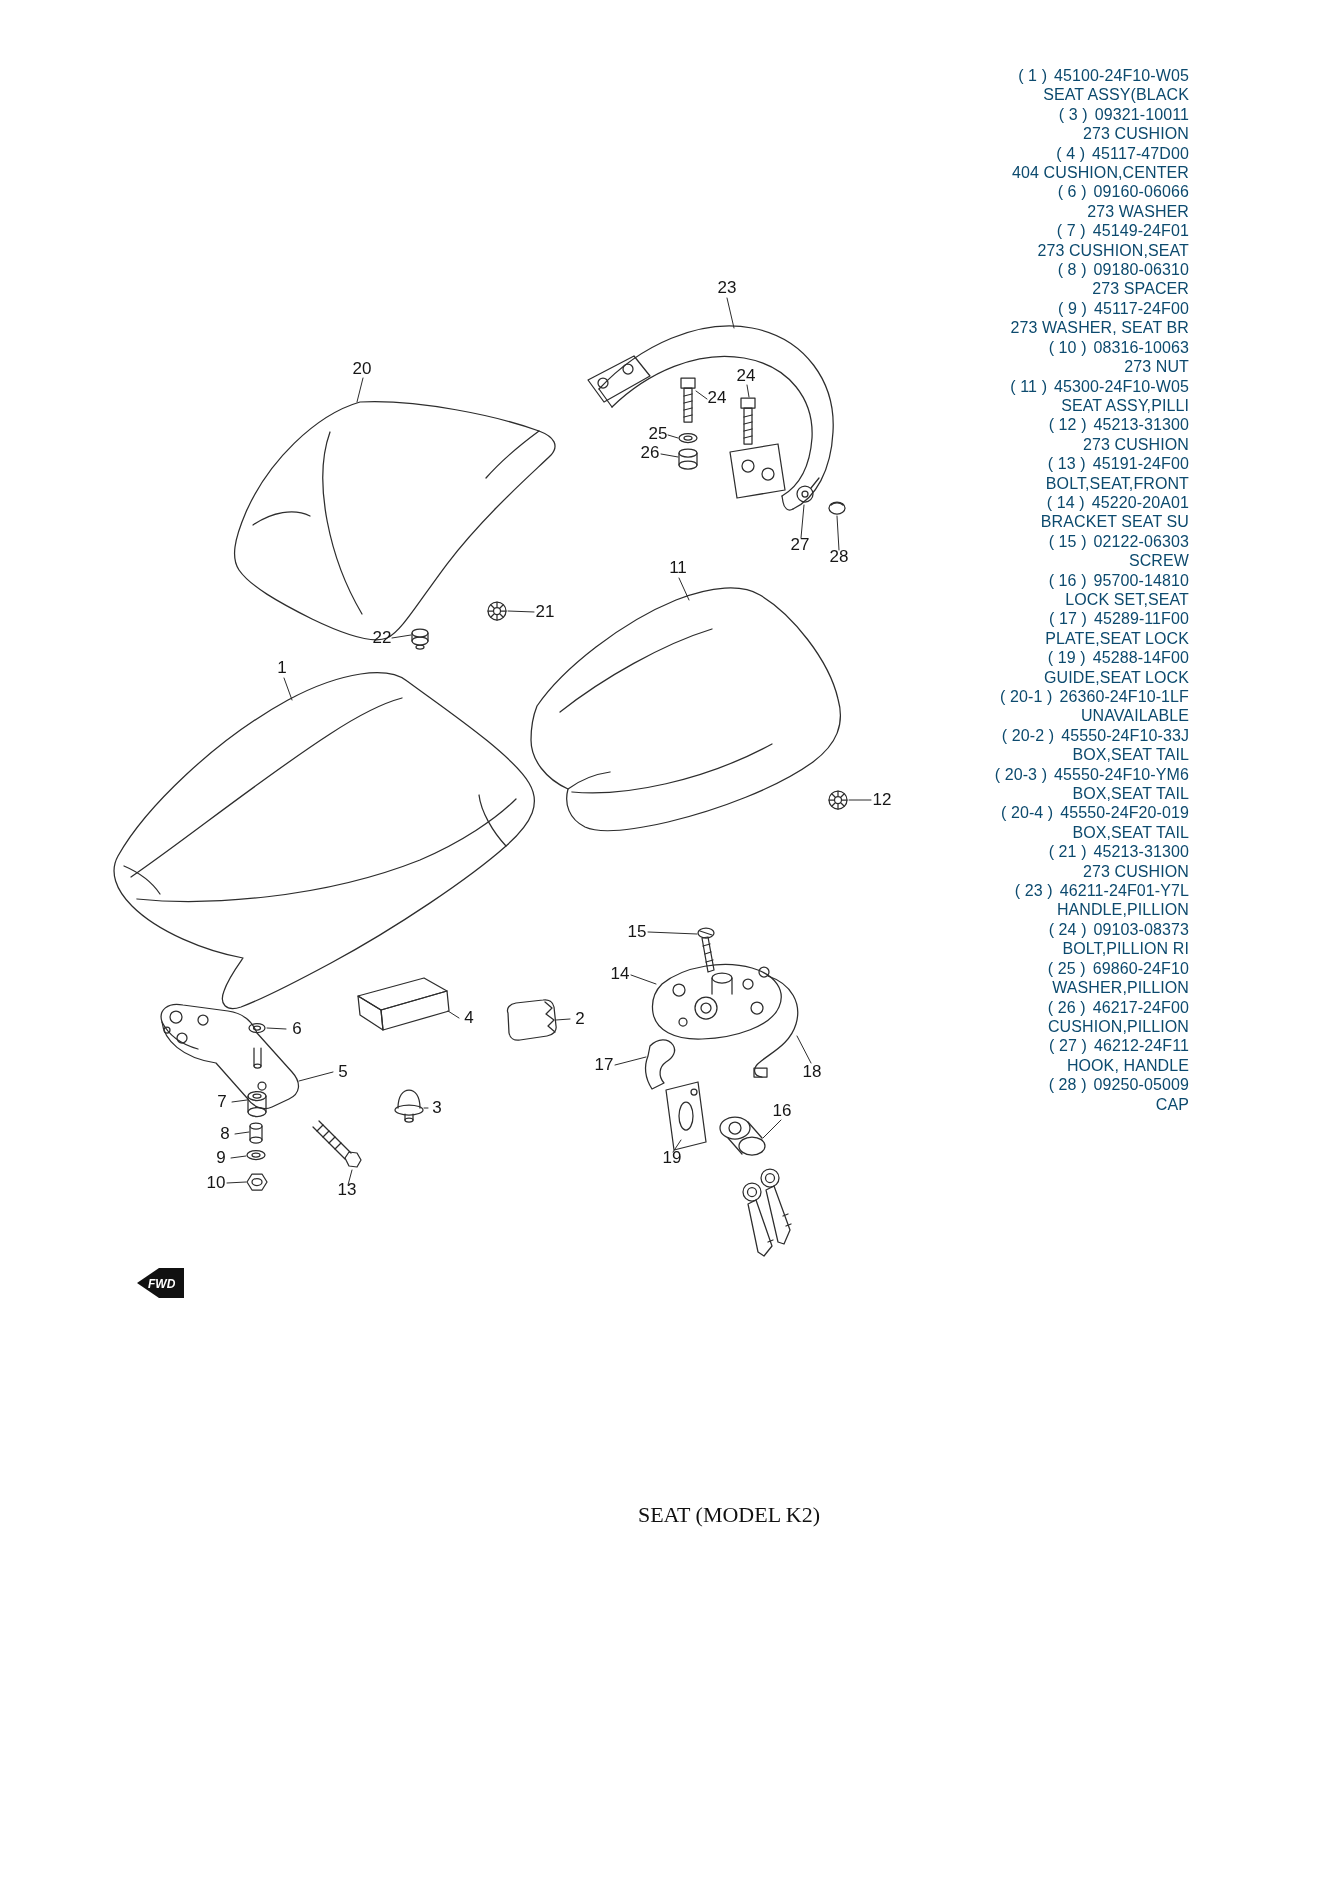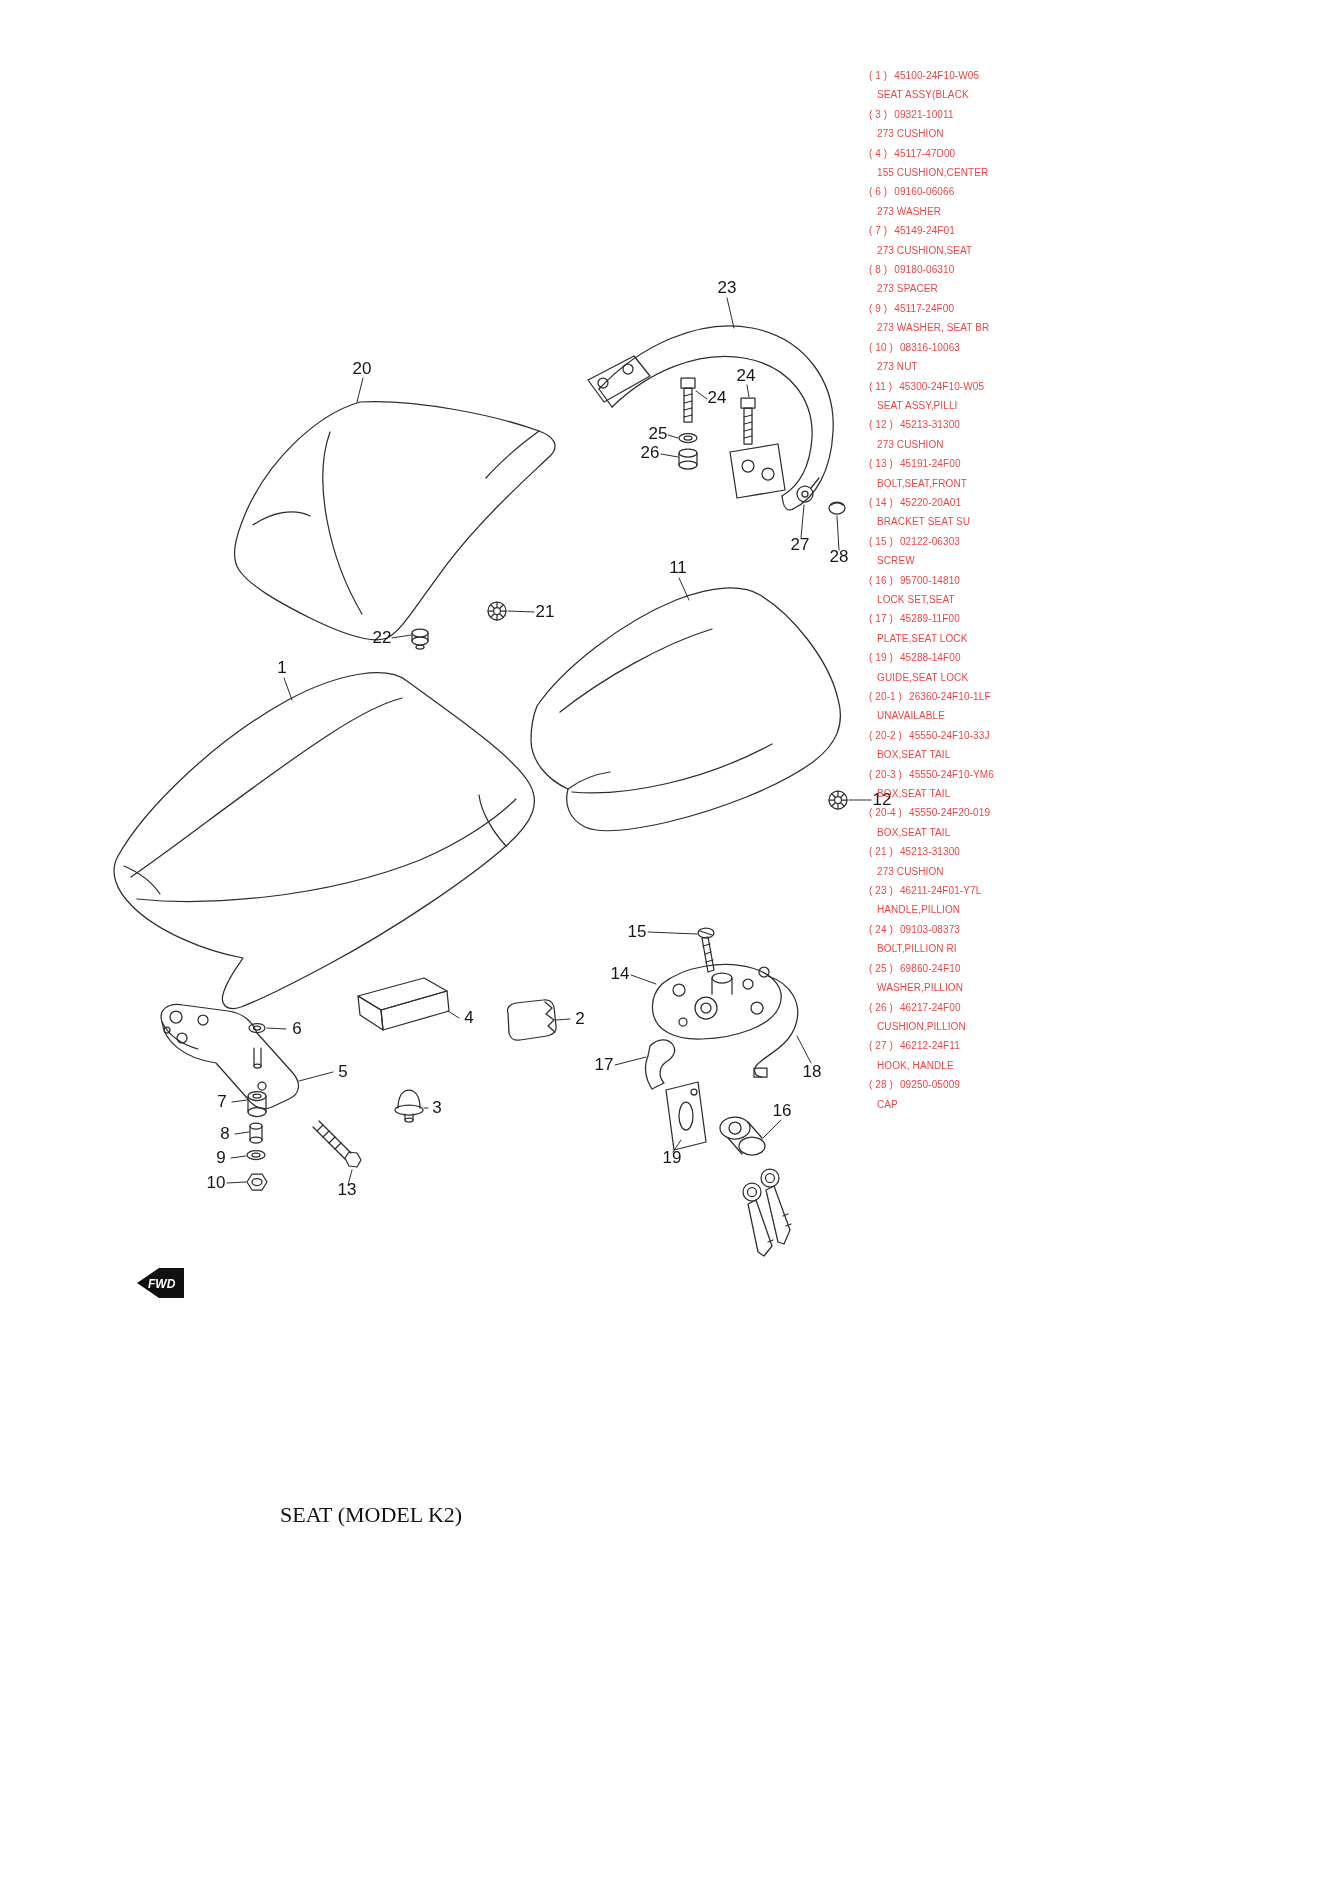--- a/index.html
+++ b/index.html
@@ -6,30 +6,31 @@
   html,body { background:#ffffff; }
   body {
     width:1330px; height:1879px; position:relative; overflow:hidden;
     font-family:"Liberation Sans", sans-serif; color:#1a1a1a;
   }
   .page { position:absolute; inset:0; background:#fff; }
   svg.diagram { position:absolute; left:0; top:0; }
 
   .parts-list {
     position:absolute; left:869px; top:66px; width:320px;
-    font-size:10px; line-height:19.4px; letter-spacing:0.1px;
-    color:#ef4444;
+    font-size:16px; line-height:19.4px; letter-spacing:0.1px;
+    color:#0c4a6e;
+    text-align:right;
   }
   .pl-entry { white-space:nowrap; }
   .pl-num { margin-left:7px; }
   .pl-line2 { padding-left:8px; }
 
   .page-title {
     position:absolute; top:1502px; left:280px; width:540px;
-    text-align:left; font-family:"Liberation Serif", serif;
+    text-align:right; font-family:"Liberation Serif", serif;
     font-size:22px; color:#111;
   }
 
   g.art { fill:none; stroke:#2d2d2d; stroke-width:1.25; stroke-linejoin:round; stroke-linecap:round; }
   g.art .fillblk { fill:#111; stroke:none; }
   .callout { font-family:"Liberation Sans", sans-serif; font-size:17px; fill:#161616; stroke:none; }
   .leader { stroke:#2d2d2d; stroke-width:1; }
   .fwdtext { font-family:"Liberation Sans", sans-serif; font-size:12px; font-style:italic; font-weight:bold; fill:#ffffff; stroke:none; }
 </style>
 </head>
@@ -346,21 +347,21 @@
       <div class="pl-entry">
       <div class="pl-line1"><span class="pl-ref">( 1 )</span><span class="pl-num">45100-24F10-W05</span></div>
       <div class="pl-line2">SEAT ASSY(BLACK</div>
     </div>
       <div class="pl-entry">
       <div class="pl-line1"><span class="pl-ref">( 3 )</span><span class="pl-num">09321-10011</span></div>
       <div class="pl-line2">273 CUSHION</div>
     </div>
       <div class="pl-entry">
       <div class="pl-line1"><span class="pl-ref">( 4 )</span><span class="pl-num">45117-47D00</span></div>
-      <div class="pl-line2">155 CUSHION,CENTER</div>
+      <div class="pl-line2">404 CUSHION,CENTER</div>
     </div>
       <div class="pl-entry">
       <div class="pl-line1"><span class="pl-ref">( 6 )</span><span class="pl-num">09160-06066</span></div>
       <div class="pl-line2">273 WASHER</div>
     </div>
       <div class="pl-entry">
       <div class="pl-line1"><span class="pl-ref">( 7 )</span><span class="pl-num">45149-24F01</span></div>
       <div class="pl-line2">273 CUSHION,SEAT</div>
     </div>
       <div class="pl-entry">

